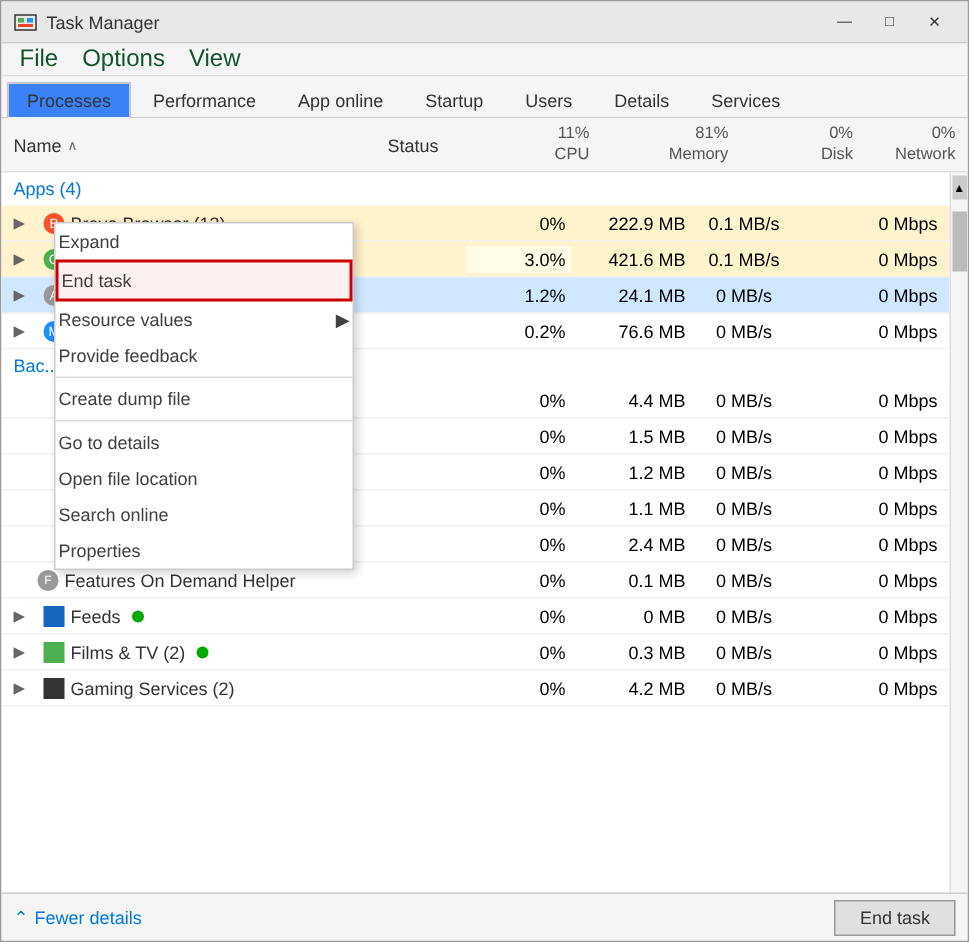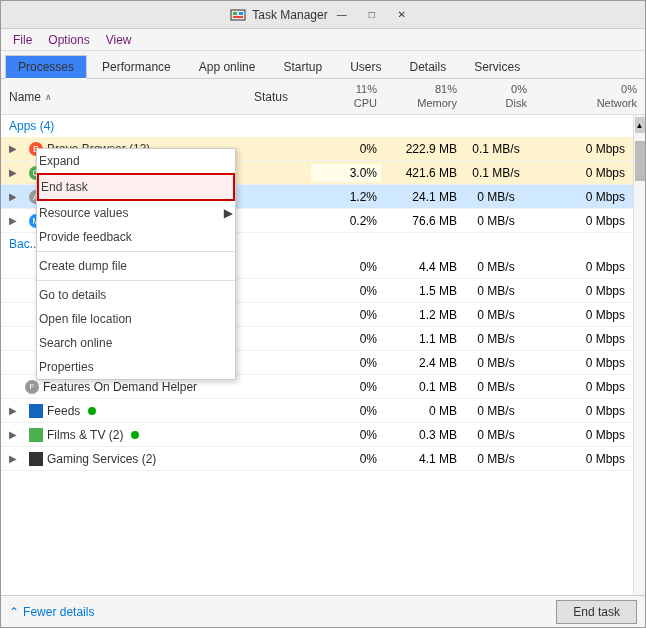--- a/index.html
+++ b/index.html
@@ -19,21 +19,21 @@
       display: flex;
       flex-direction: column;
     }
     .title-bar {
       background: #e8e8e8;
       height: 28px;
       display: flex;
       align-items: center;
       padding: 0 8px;
       border-bottom: 1px solid #ccc;
-      justify-content: center;
+      justify-content: space-between;
     }
     .title-bar-left {
       display: flex;
       align-items: center;
       gap: 6px;
     }
     .title-text {
       font-size: 12px;
       color: #333;
     }
@@ -57,22 +57,22 @@
       background: #f5f5f5;
       height: 22px;
       display: flex;
       align-items: center;
       border-bottom: 1px solid #ddd;
       padding: 0 4px;
     }
     .menu-item {
       padding: 2px 8px;
       cursor: pointer;
-      font-size: 12px;
-      color: #701a75;
+      font-size: 16px;
+      color: #14532d;
     }
     .tabs {
       background: #f5f5f5;
       display: flex;
       border-bottom: 1px solid #ccc;
       padding: 0 4px;
       height: 28px;
       align-items: flex-end;
     }
     .tab {
@@ -97,20 +97,21 @@
       overflow: hidden;
       background: white;
     }
     .column-header {
       display: flex;
       align-items: center;
       background: #f5f5f5;
       border-bottom: 1px solid #ddd;
       height: 36px;
       padding: 0;
+      gap: 16px;
     }
     .col-name {
       width: 230px;
       padding: 4px 8px;
       font-size: 12px;
       color: #333;
       display: flex;
       align-items: center;
       gap: 4px;
     }
@@ -572,21 +573,21 @@
           </div>
 
           <div class="table-row">
             <div class="row-name">
               <span class="row-expand">▶</span>
               <span class="icon-gaming"></span>
               <span>Gaming Services (2)</span>
             </div>
             <div class="row-status"></div>
             <div class="row-cpu">0%</div>
-            <div class="row-memory">4.1 MB</div>
+            <div class="row-memory">4.2 MB</div>
             <div class="row-disk">0 MB/s</div>
             <div class="row-network">0 Mbps</div>
           </div>
 
         </div>
       </div>
 
       <div style="width:12px;background:#f5f5f5;border-left:1px solid #ddd;display:flex;flex-direction:column;align-items:center;">
         <div style="width:10px;height:16px;background:#ccc;margin-top:2px;display:flex;align-items:center;justify-content:center;font-size:8px;">▲</div>
         <div style="width:10px;height:40px;background:#bbb;margin-top:8px;"></div>

